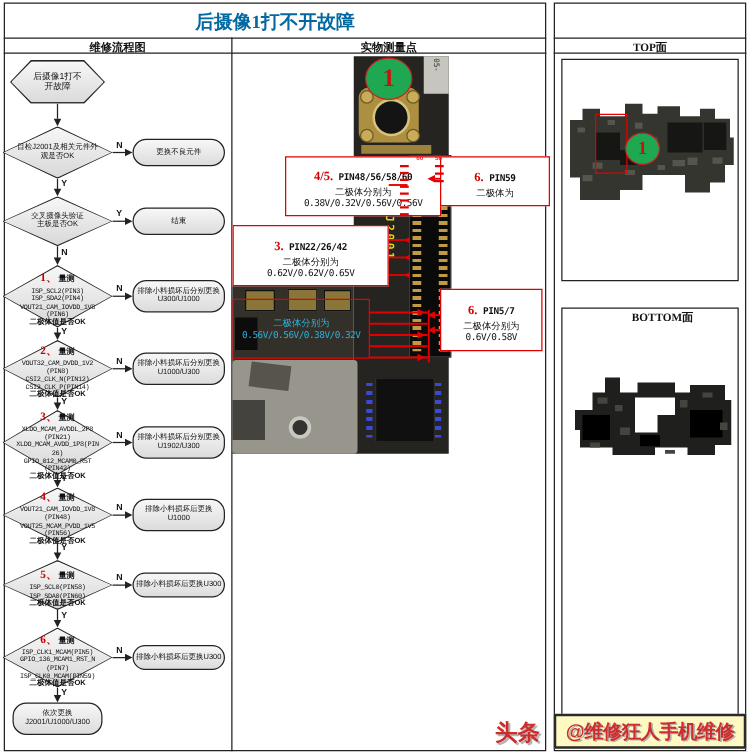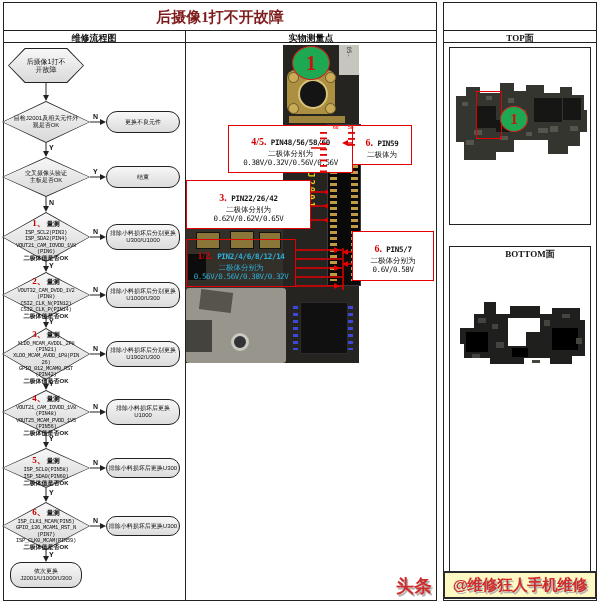--- a/index.html
+++ b/index.html
@@ -3,21 +3,21 @@
 <meta charset="utf-8">
 <style>
   html,body{margin:0;padding:0;background:#fff;}
   #page{position:relative;width:600px;height:603px;background:#fff;overflow:hidden;
         font-family:"Liberation Sans","DejaVu Sans",sans-serif;color:#111;}
   .a{position:absolute;}
   .box{position:absolute;border:1px solid #222;box-sizing:border-box;}
   .hl{position:absolute;background:#222;height:1px;}
   .vl{position:absolute;background:#222;width:1px;}
   .h1{font:bold 15px "Liberation Serif","DejaVu Serif",serif;}
-  .red{color:#7f1d1d;}
+  .red{color:#0369a1;}
   .colh{font:bold 9px "Liberation Serif","DejaVu Serif",serif;text-align:center;}
   
   .dia{position:absolute;}
   .dia .sb{position:absolute;inset:0;background:#222;clip-path:polygon(50% 0,100% 50%,50% 100%,0 50%);}
   .dia .sf{position:absolute;inset:1px;background:linear-gradient(#f7f7f7,#d8d8d8);clip-path:polygon(50% 0,100% 50%,50% 100%,0 50%);}
   .hexx{position:absolute;}
   .hexx .sb{position:absolute;inset:0;background:#222;clip-path:polygon(22% 0,78% 0,100% 50%,78% 100%,22% 100%,0 50%);}
   .hexx .sf{position:absolute;inset:1px;background:linear-gradient(#f7f7f7,#dadada);clip-path:polygon(22% 0,78% 0,100% 50%,78% 100%,22% 100%,0 50%);}
   .dtxt{position:absolute;inset:0;display:flex;flex-direction:column;align-items:center;justify-content:center;text-align:center;}
   .dl{font:5.5px/6.1px "Liberation Mono","DejaVu Sans Mono",monospace;letter-spacing:-0.3px;}
@@ -299,26 +299,24 @@
     <div class="m">二极体分别为</div>
     <div class="v">0.38V/0.32V/0.56V/0.56V</div>
   </div>
   <div class="ann" style="left:186px;top:180px;width:125px;height:49px;">
     <div class="r1"><span class="n">3.</span>
       <span class="p">PIN22/26/42</span></div>
     <div class="m">二极体分别为</div>
     <div class="v">0.62V/0.62V/0.65V</div>
   </div>
   <div class="ann" style="left:186px;top:239px;width:110px;height:48px;background:transparent;">
-    <div class="r1"><span class="n">1/2.</span>
-      <span class="p cyan">PIN2/4/6/8/12/14</span></div>
     <div class="m cyan">二极体分别为</div>
     <div class="v cyan">0.56V/0.56V/0.38V/0.32V</div>
   </div>
-  <div class="ann" style="left:352px;top:125px;width:60px;height:40px;">
+  <div class="ann" style="left:352px;top:125px;width:88px;height:40px;">
     <div class="r1"><span class="n">6.</span>
       <span class="p">PIN59</span></div>
     <div class="m">二极体为</div>
   </div>
   <div class="ann" style="left:352px;top:231px;width:82px;height:50px;">
     <div class="r1"><span class="n">6.</span>
       <span class="p">PIN5/7</span></div>
     <div class="m">二极体分别为</div>
     <div class="v">0.6V/0.58V</div>
   </div>

